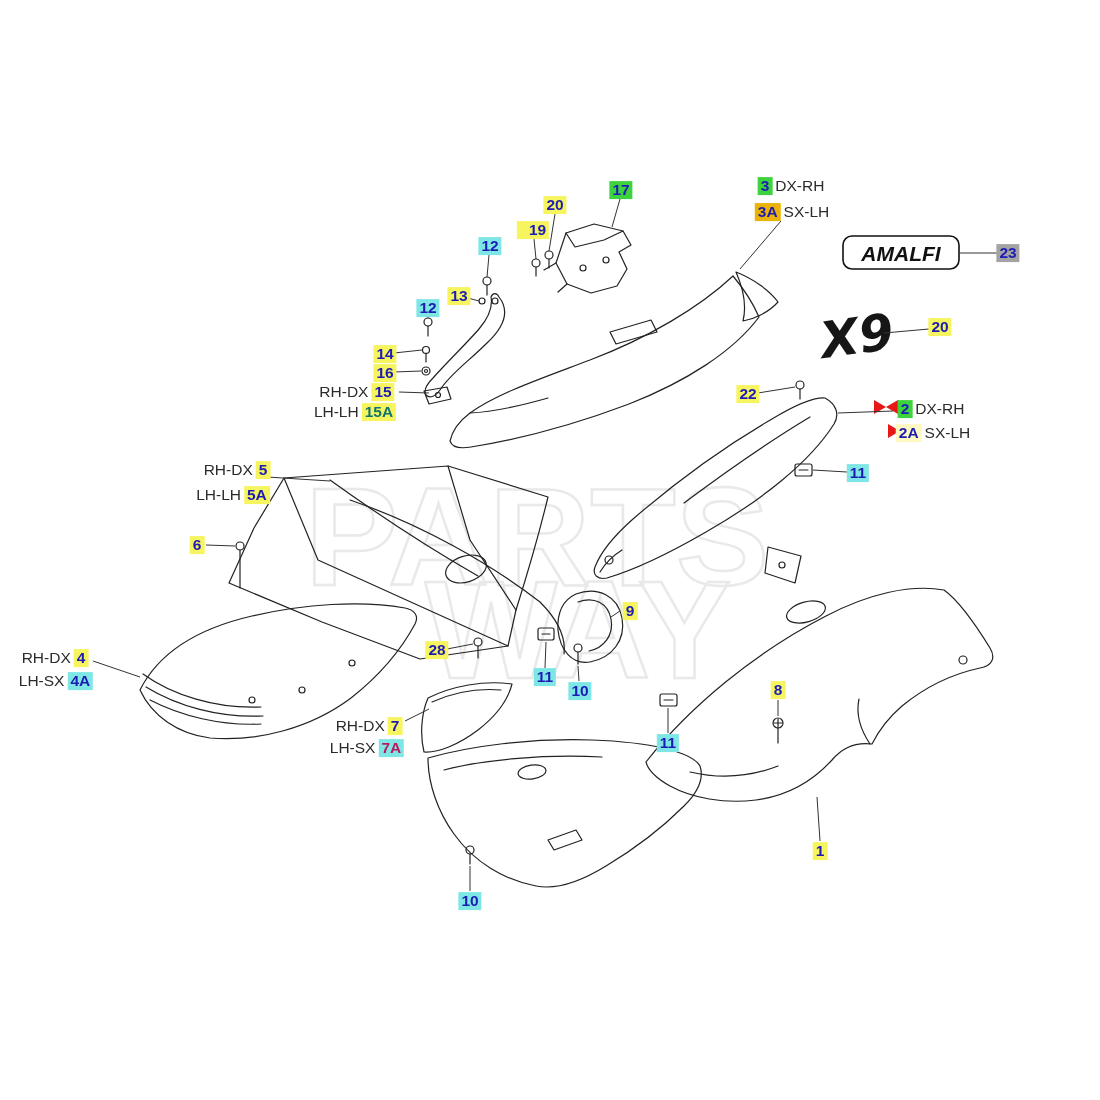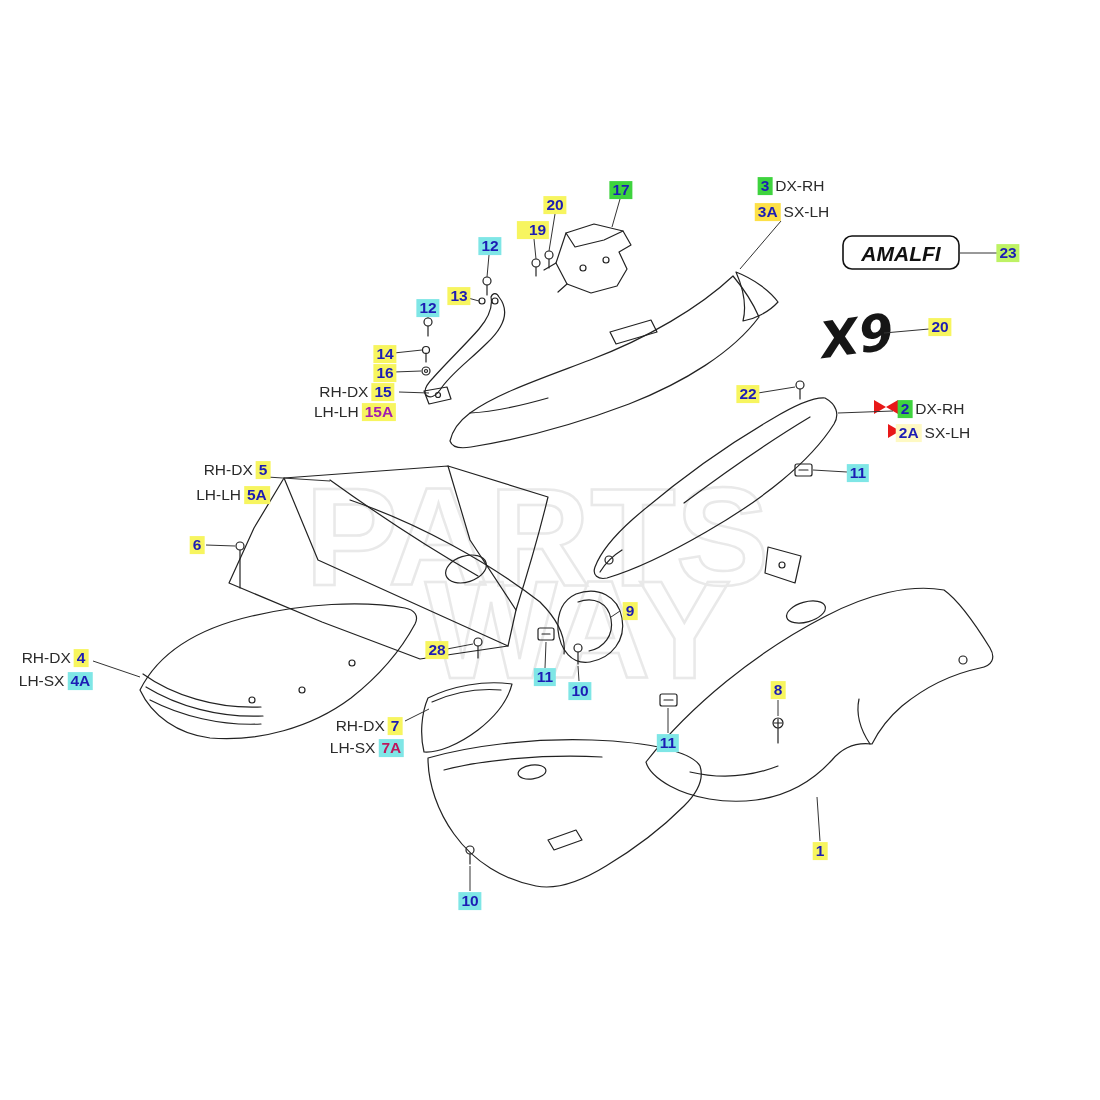--- a/index.html
+++ b/index.html
@@ -249,25 +249,25 @@
         <span class="badge" style="background: rgb(247, 245, 95); color: rgb(28, 28, 180); padding-left: 12px;">19</span>
       </div>
       <div class="callout" style="left: 490px; top: 246px;">
         <span class="badge" style="background: rgb(127, 230, 230); color: rgb(28, 28, 180);">12</span>
       </div>
       <div class="callout" style="left: 791px; top: 186px;">
         <span class="badge" style="background: rgb(62, 211, 62); color: rgb(28, 28, 180);">3</span>
         <span class="affix" style="color: rgb(43, 43, 43);">DX-RH</span>
       </div>
       <div class="callout" style="left: 792px; top: 212px;">
-        <span class="badge" style="background: #fde047; color: rgb(28, 28, 180);">3A</span>
+        <span class="badge" style="background: #eab308; color: rgb(28, 28, 180);">3A</span>
         <span class="affix" style="color: rgb(43, 43, 43);">SX-LH</span>
       </div>
       <div class="callout" style="left: 1008px; top: 253px;">
-        <span class="badge" style="background: #bef264; color: rgb(28, 28, 180);">23</span>
+        <span class="badge" style="background: #a3a3a3; color: rgb(28, 28, 180);">23</span>
       </div>
       <div class="callout" style="left: 459px; top: 296px;">
         <span class="badge" style="background: rgb(247, 245, 95); color: rgb(28, 28, 180);">13</span>
       </div>
       <div class="callout" style="left: 428px; top: 308px;">
         <span class="badge" style="background: rgb(127, 230, 230); color: rgb(28, 28, 180);">12</span>
       </div>
       <div class="callout" style="left: 940px; top: 327px;">
         <span class="badge" style="background: rgb(247, 245, 95); color: rgb(28, 28, 180);">20</span>
       </div>
@@ -276,21 +276,21 @@
       </div>
       <div class="callout" style="left: 385px; top: 373px;">
         <span class="badge" style="background: rgb(247, 245, 95); color: rgb(28, 28, 180);">16</span>
       </div>
       <div class="callout" style="left: 357px; top: 392px;">
         <span class="affix" style="color: rgb(43, 43, 43);">RH-DX</span>
         <span class="badge" style="background: rgb(247, 245, 95); color: rgb(28, 28, 180);">15</span>
       </div>
       <div class="callout" style="left: 355px; top: 412px;">
         <span class="affix" style="color: rgb(43, 43, 43);">LH-LH</span>
-        <span class="badge" style="background: rgb(247, 245, 95); color: #a21caf;">15A</span>
+        <span class="badge" style="background: rgb(247, 245, 95); color: #0f766e;">15A</span>
       </div>
       <div class="callout" style="left: 748px; top: 394px;">
         <span class="badge" style="background: rgb(247, 245, 95); color: rgb(28, 28, 180);">22</span>
       </div>
       <div class="callout" style="left: 931px; top: 409px;">
         <span class="badge" style="background: rgb(62, 211, 62); color: rgb(28, 28, 180);">2</span>
         <span class="affix" style="color: rgb(43, 43, 43);">DX-RH</span>
       </div>
       <div class="callout" style="left: 933px; top: 433px;">
         <span class="badge" style="background: #fef9c3; color: rgb(28, 28, 180);">2A</span>

